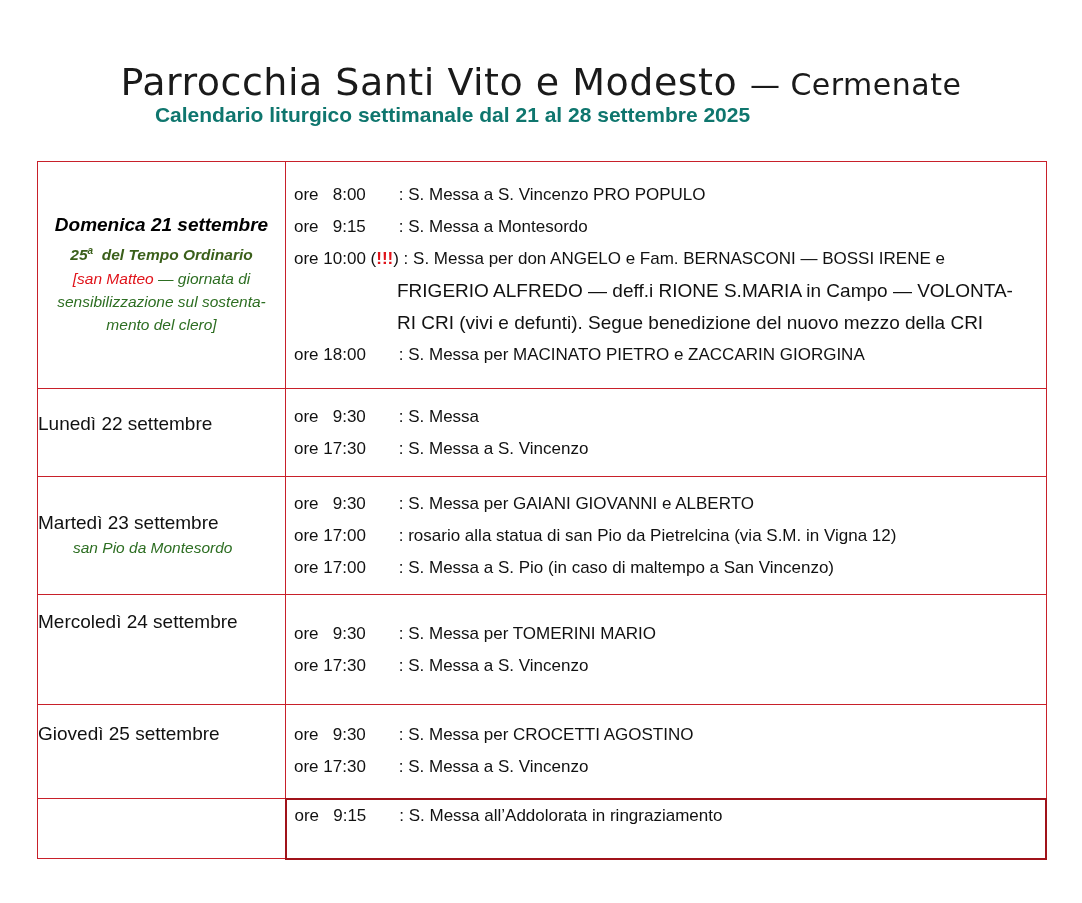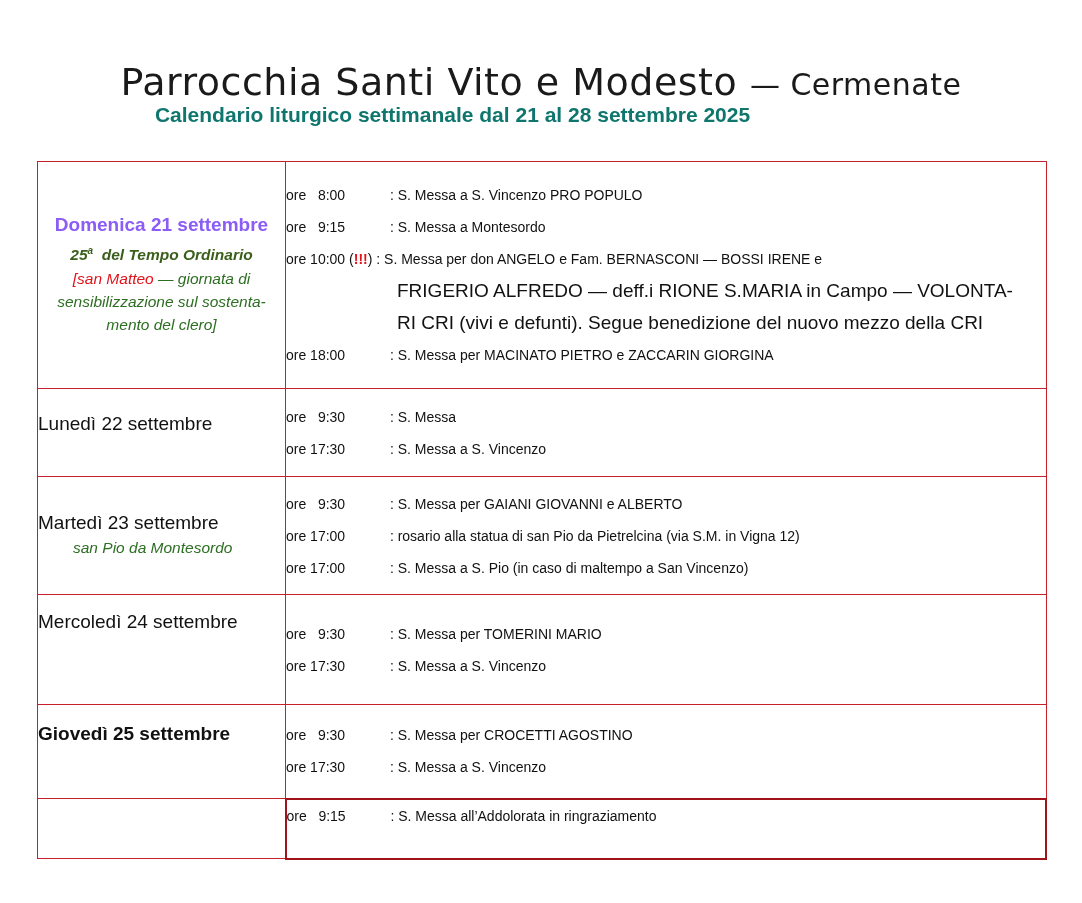--- a/index.html
+++ b/index.html
@@ -20,26 +20,26 @@
   table.cal {
     position: absolute; left: 37px; top: 161px; width: 1010px;
     border-collapse: collapse; table-layout: fixed;
   }
   table.cal td {
     border: 1px solid #c8202a; vertical-align: middle; padding: 0;
   }
   td.day { width: 247px; padding-left: 6px; }
   td.ev { padding-left: 6px; padding-top: 6px; padding-bottom: 6px; }
   .dayname { font-size: 19px; color: #111; }
-  .dayname.holy { color: #8b5cf6; font-weight: bold; text-align: center; padding-left: 0; }
+  .dayname.holy { color: #000000; font-weight: bold; text-align: center; padding-left: 0; font-style: italic; }
   .center { text-align: center; }
   .green { color: #2d6e22; font-style: italic; font-size: 15.5px; line-height: 23px; }
   .green.bold { font-weight: bold; color: #3a5f1a; }
   .red { color: #e0131a; }
-  .ev-line { font-size: 14px; line-height: 32px; white-space: nowrap; color: #111; }
+  .ev-line { font-size: 17px; line-height: 32px; white-space: nowrap; color: #111; margin-left: 8px; }
   .ev-line .t { display: inline-block; width: 100px; white-space: pre; }
   .cont { padding-left: 111px; font-size: 19px; line-height: 32px; color: #111; white-space: nowrap; }
   .excl { color: #e0131a; font-weight: bold; }
   .sel { border: 2px solid #a0131a !important; }
   sup { font-size: 10px; }
 </style>
 </head>
 <body>
 
 <div class="title"><span>Parrocchia Santi Vito e Modesto</span> <span class="sub">— Cermenate</span></div>
@@ -90,21 +90,21 @@
     <td class="day" style="vertical-align:top;padding-top:16px;">
       <div class="dayname">Mercoledì 24 settembre</div>
     </td>
     <td class="ev">
       <div class="ev-line"><span class="t">ore   9:30</span> <span>: S. Messa per TOMERINI MARIO</span></div>
       <div class="ev-line"><span class="t">ore 17:30</span> <span>: S. Messa a S. Vincenzo</span></div>
     </td>
   </tr>
 
   <tr style="height:94px;">
-    <td class="day" style="vertical-align:top;padding-top:18px;font-weight:bold;">
+    <td class="day" style="vertical-align:top;padding-top:18px;">
       <div class="dayname">Giovedì 25 settembre</div>
     </td>
     <td class="ev">
       <div class="ev-line"><span class="t">ore   9:30</span> <span>: S. Messa per CROCETTI AGOSTINO</span></div>
       <div class="ev-line"><span class="t">ore 17:30</span> <span>: S. Messa a S. Vincenzo</span></div>
     </td>
   </tr>
 
 
   <tr style="height:60px;">

